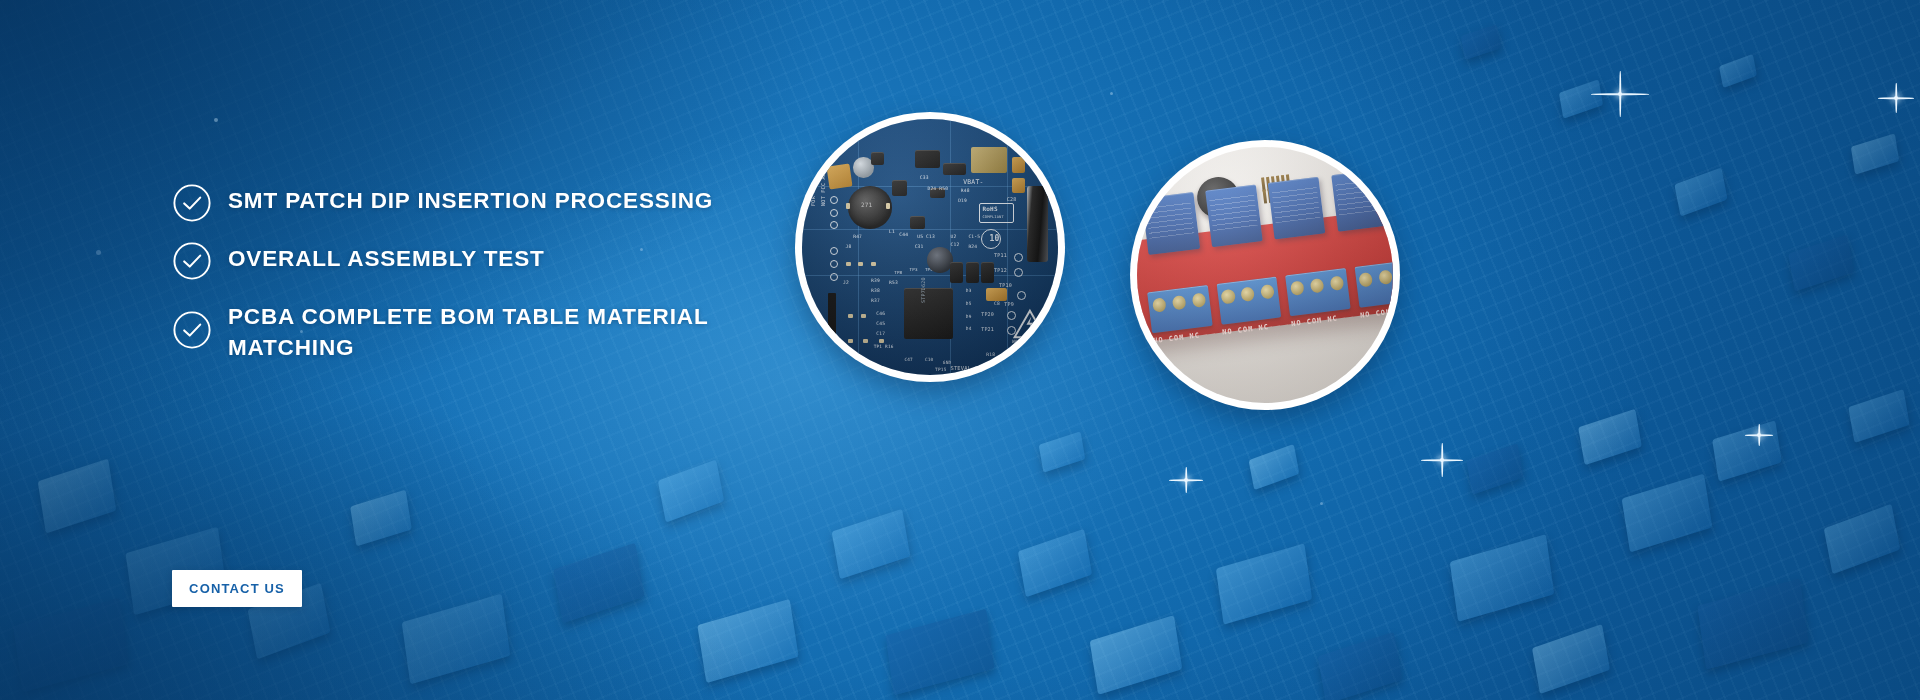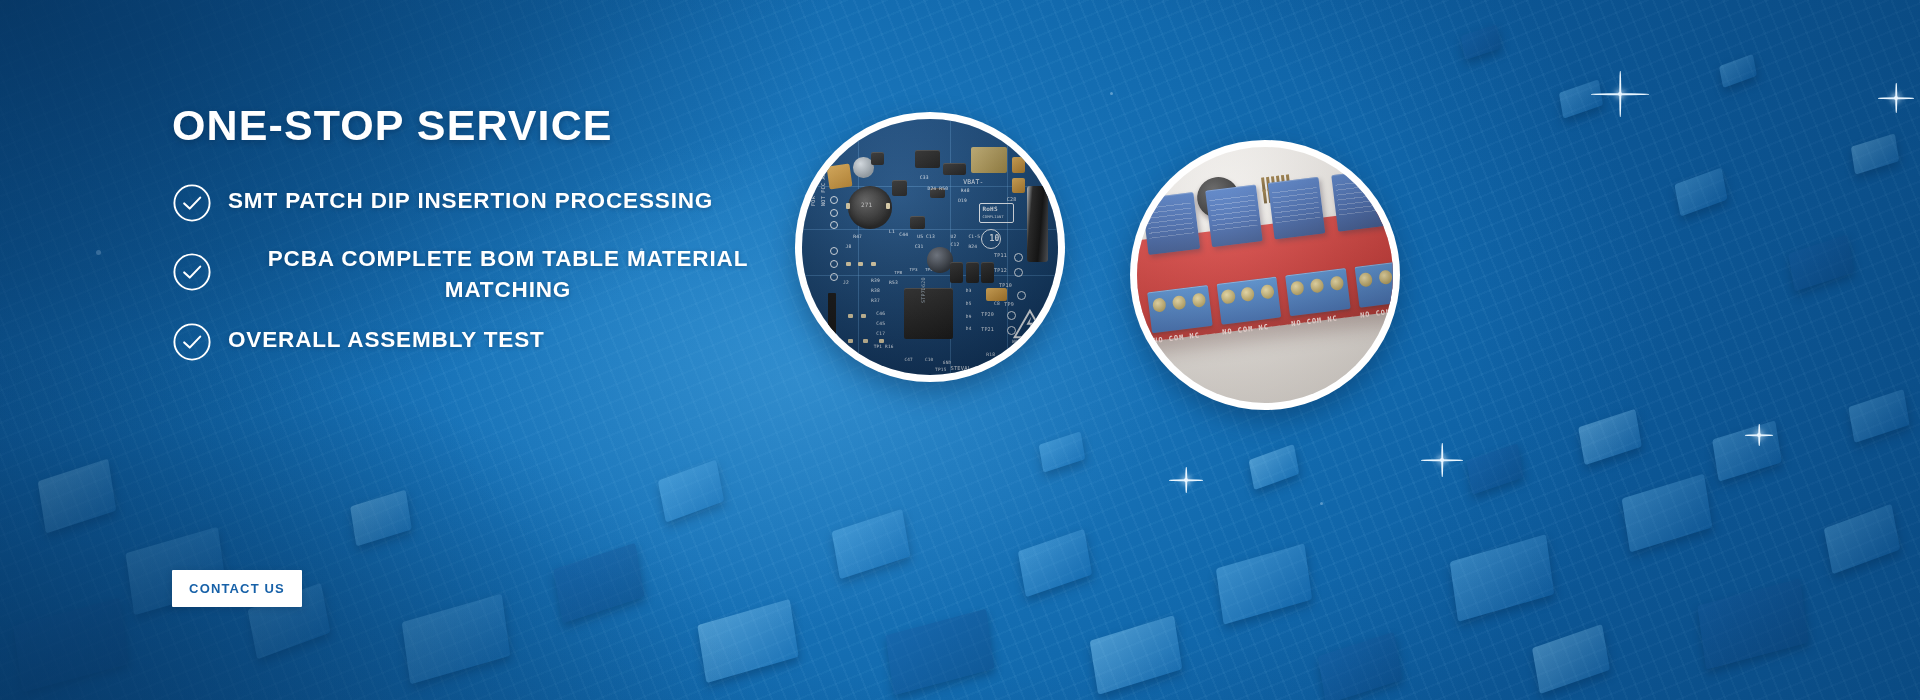--- a/index.html
+++ b/index.html
@@ -63,21 +63,21 @@
 
   
   .content{position:absolute;left:172px;top:0;width:640px;height:700px;}
   .headline{
     position:absolute;top:104px;left:0;
     font-size:43px;font-weight:bold;color:#ffffff;letter-spacing:1.1px;
     white-space:nowrap;line-height:1;
     text-shadow:0 2px 6px rgba(4,40,78,.45);
   }
   .features{position:absolute;top:182px;left:0;width:660px;}
-  .feature{display:flex;align-items:flex-start;margin-bottom:17px;text-align:center;}
+  .feature{display:flex;align-items:flex-start;margin-bottom:17px;}
   .feature.multi{margin-bottom:16px;}
   .chk{flex:0 0 auto;width:40px;height:40px;margin-right:16px;margin-top:1px;}
   .chk svg{display:block;width:40px;height:40px;}
   .feat-label{
     font-size:22.5px;font-weight:bold;color:#ffffff;letter-spacing:.85px;
     line-height:31px;padding-top:3px;
     text-shadow:0 1px 4px rgba(4,40,78,.40);
   }
   .cta{
     position:absolute;top:570px;left:0;
@@ -221,52 +221,51 @@
   </div>
   <div class="dot" style="left:214px;top:118px;width:4px;height:4px;opacity:.5;"></div>
   <div class="dot" style="left:640px;top:248px;width:3px;height:3px;opacity:.45;"></div>
   <div class="dot" style="left:300px;top:330px;width:3px;height:3px;opacity:.4;"></div>
   <div class="dot" style="left:1110px;top:92px;width:3px;height:3px;opacity:.5;"></div>
   <div class="dot" style="left:1320px;top:502px;width:3px;height:3px;opacity:.45;"></div>
   <div class="dot" style="left:96px;top:250px;width:5px;height:5px;opacity:.28;"></div>
 
   <div class="content">
 
-    <div class="headline">ONE-STOP SERVICE</div>
 
     <div class="features">
 
       <div class="feature">
         <span class="chk">
           <svg viewBox="0 0 40 40">
               <circle cx="20" cy="20" r="17.6" fill="none" stroke="#ffffff" stroke-width="1.9"></circle>
               <path d="M12.2 20.4 L17.7 25.6 L28.2 14.6" fill="none" stroke="#ffffff" stroke-width="2.1" stroke-linecap="round" stroke-linejoin="round"></path>
             </svg>
         </span>
         <span class="feat-label">SMT PATCH DIP INSERTION PROCESSING</span>
       </div>
 
+      <div class="feature">
+        <span class="chk">
+          <svg viewBox="0 0 40 40">
+              <circle cx="20" cy="20" r="17.6" fill="none" stroke="#ffffff" stroke-width="1.9"></circle>
+              <path d="M12.2 20.4 L17.7 25.6 L28.2 14.6" fill="none" stroke="#ffffff" stroke-width="2.1" stroke-linecap="round" stroke-linejoin="round"></path>
+            </svg>
+        </span>
+        <span class="feat-label">OVERALL ASSEMBLY TEST</span>
+      </div>
+
       <div class="feature multi">
         <span class="chk" style="margin-top:12px;">
           <svg viewBox="0 0 40 40">
               <circle cx="20" cy="20" r="17.6" fill="none" stroke="#ffffff" stroke-width="1.9"></circle>
               <path d="M12.2 20.4 L17.7 25.6 L28.2 14.6" fill="none" stroke="#ffffff" stroke-width="2.1" stroke-linecap="round" stroke-linejoin="round"></path>
             </svg>
         </span>
         <span class="feat-label" style="display:block;max-width:560px;">PCBA COMPLETE BOM TABLE MATERIAL MATCHING</span>
-      </div>
-
-      <div class="feature">
-        <span class="chk">
-          <svg viewBox="0 0 40 40">
-              <circle cx="20" cy="20" r="17.6" fill="none" stroke="#ffffff" stroke-width="1.9"></circle>
-              <path d="M12.2 20.4 L17.7 25.6 L28.2 14.6" fill="none" stroke="#ffffff" stroke-width="2.1" stroke-linecap="round" stroke-linejoin="round"></path>
-            </svg>
-        </span>
-        <span class="feat-label">OVERALL ASSEMBLY TEST</span>
       </div>
 
 
     </div>
 
     <div class="cta">
       <span>CONTACT US</span>
     </div>
   </div>
 

